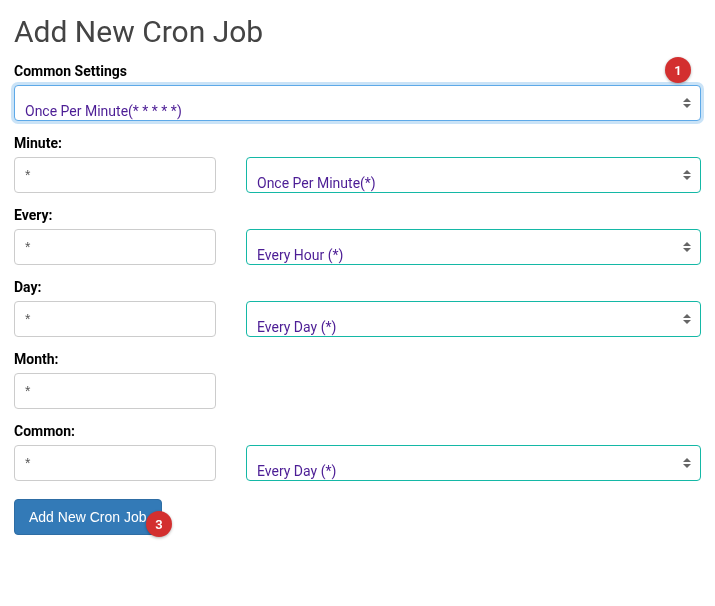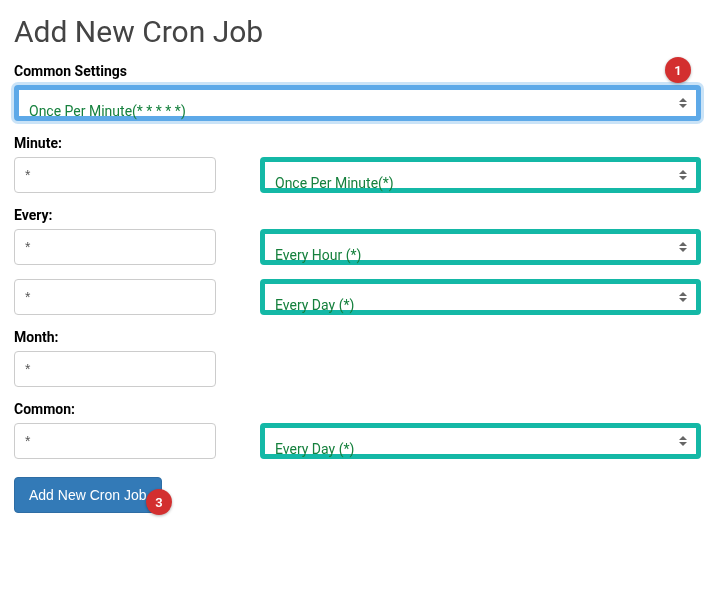--- a/index.html
+++ b/index.html
@@ -30,30 +30,30 @@
     }
     .label {
       font-size: 14px;
       font-weight: 700;
       color: #000000;
       margin-bottom: 6px;
       display: block;
     }
     .select-wrap {
       position: relative;
-      border: 5px solid #14b8a6;
+      border: 1px solid #14b8a6;
       border-radius: 4px;
       background: #fff;
       height: 36px;
       display: flex;
       align-items: center;
       padding: 16px 28px 0 10px;
       cursor: pointer;
       font-size: 14px;
-      color: #15803d;
+      color: #4c1d95;
     }
     .select-wrap.full {
       width: 100%;
     }
     .select-wrap.focused {
       border-color: #5da9e8;
       box-shadow: 0 0 0 3px rgba(102,175,233,0.35);
       outline: none;
     }
     .spinner {
@@ -87,21 +87,20 @@
       display: flex;
       gap: 30px;
       margin-bottom: 14px;
     }
     .col-narrow {
       width: 202px;
       flex-shrink: 0;
     }
     .col-wide {
       flex: 1;
-      margin-left: 14px;
     }
     .text-input {
       width: 100%;
       height: 36px;
       border: 1px solid #ccc;
       border-radius: 4px;
       padding: 0 10px;
       font-size: 14px;
       color: #555;
       background: #fff;
@@ -191,20 +190,21 @@
         <div class="select-wrap">
           <span>Every Hour (*)</span>
           <span class="spinner"></span>
         </div>
       </div>
     </div>
   </div>
 
   
   <div class="group">
+    <label class="label">Day:</label>
     <div class="row">
       <div class="col-narrow">
         <input class="text-input" value="*" style="">
       </div>
       <div class="col-wide">
         <div class="select-wrap">
           <span>Every Day (*)</span>
           <span class="spinner"></span>
         </div>
       </div>

